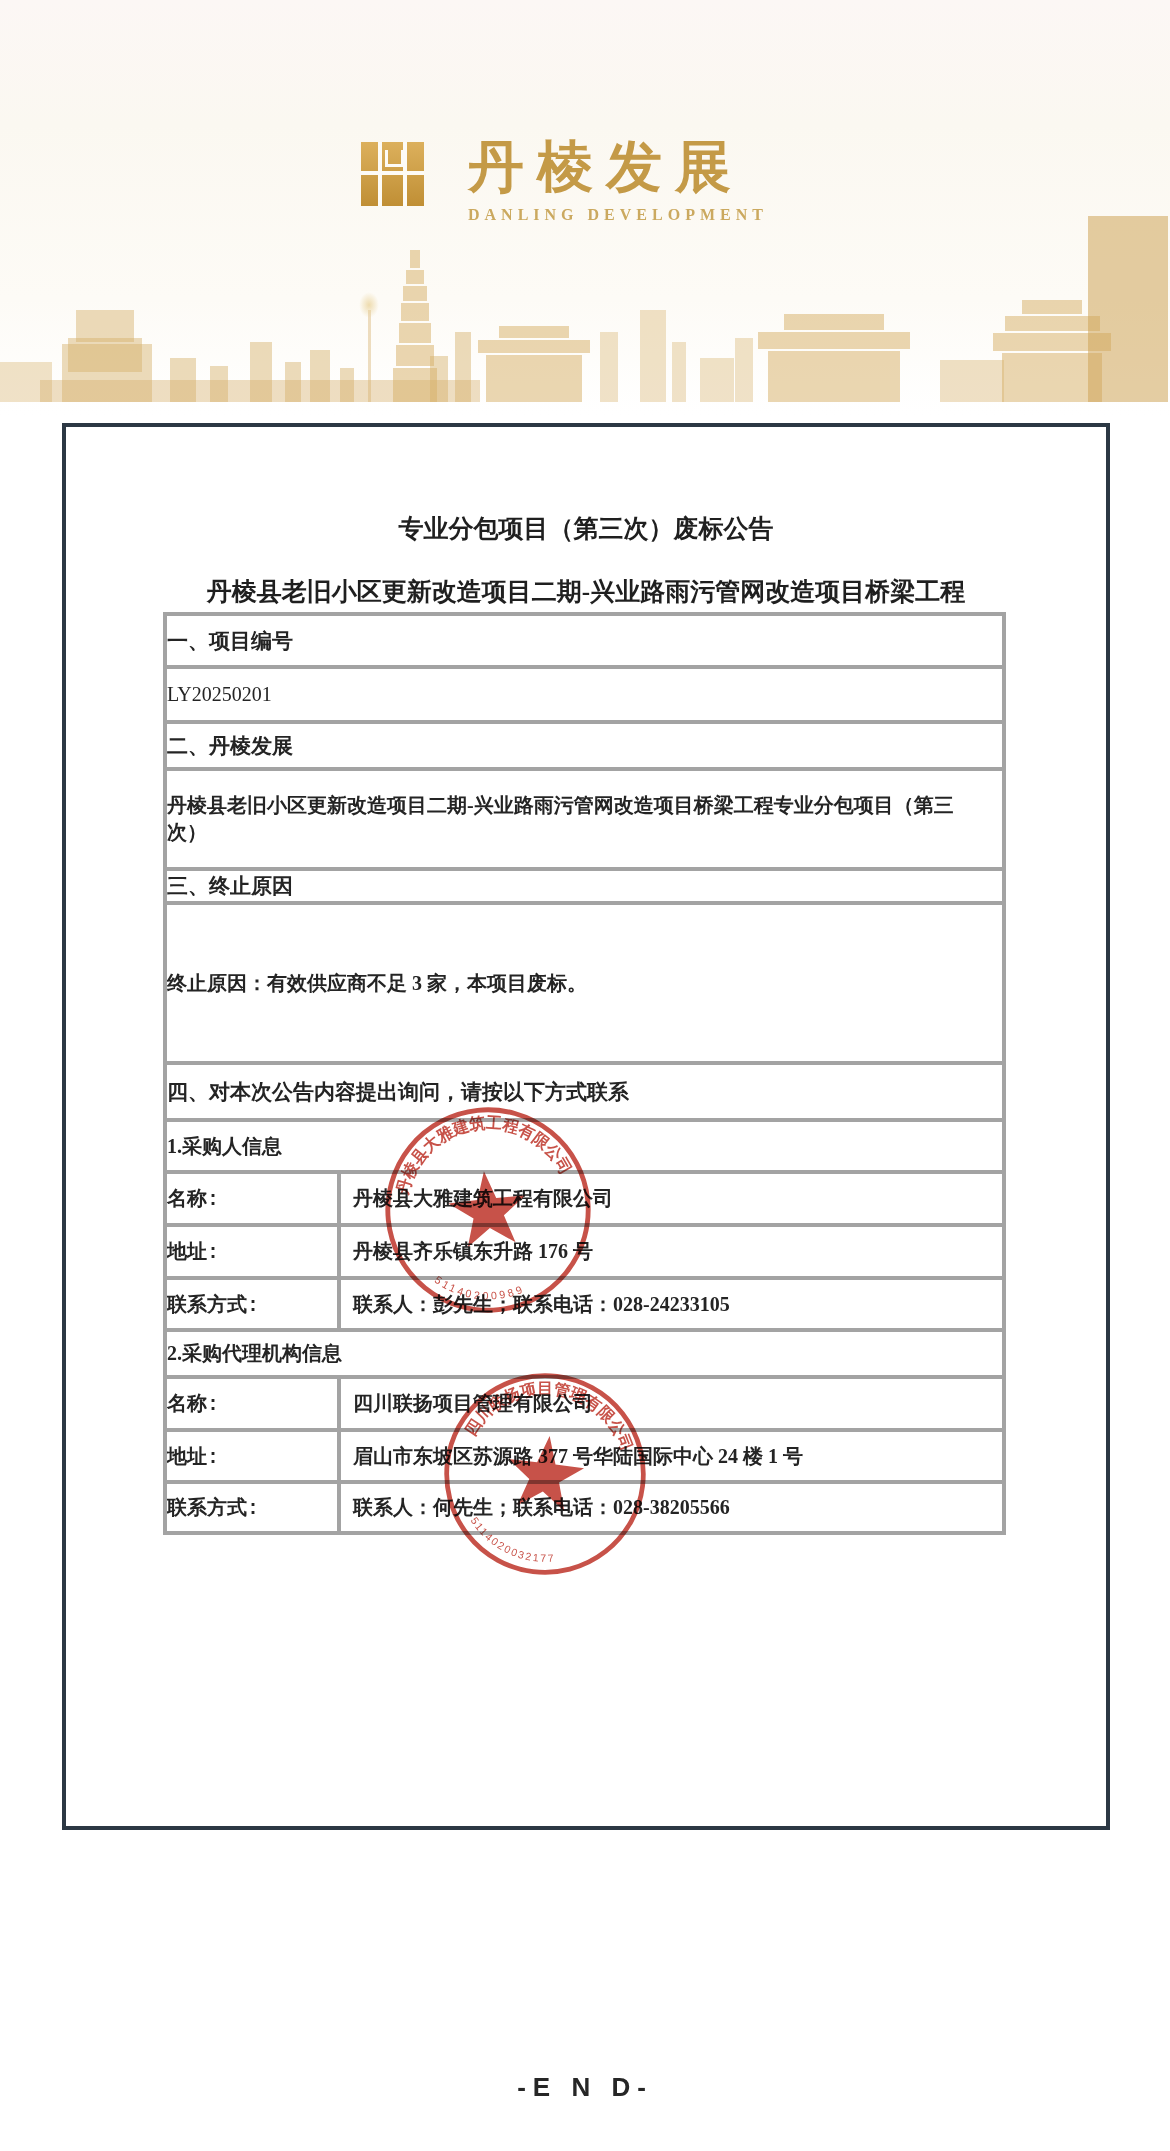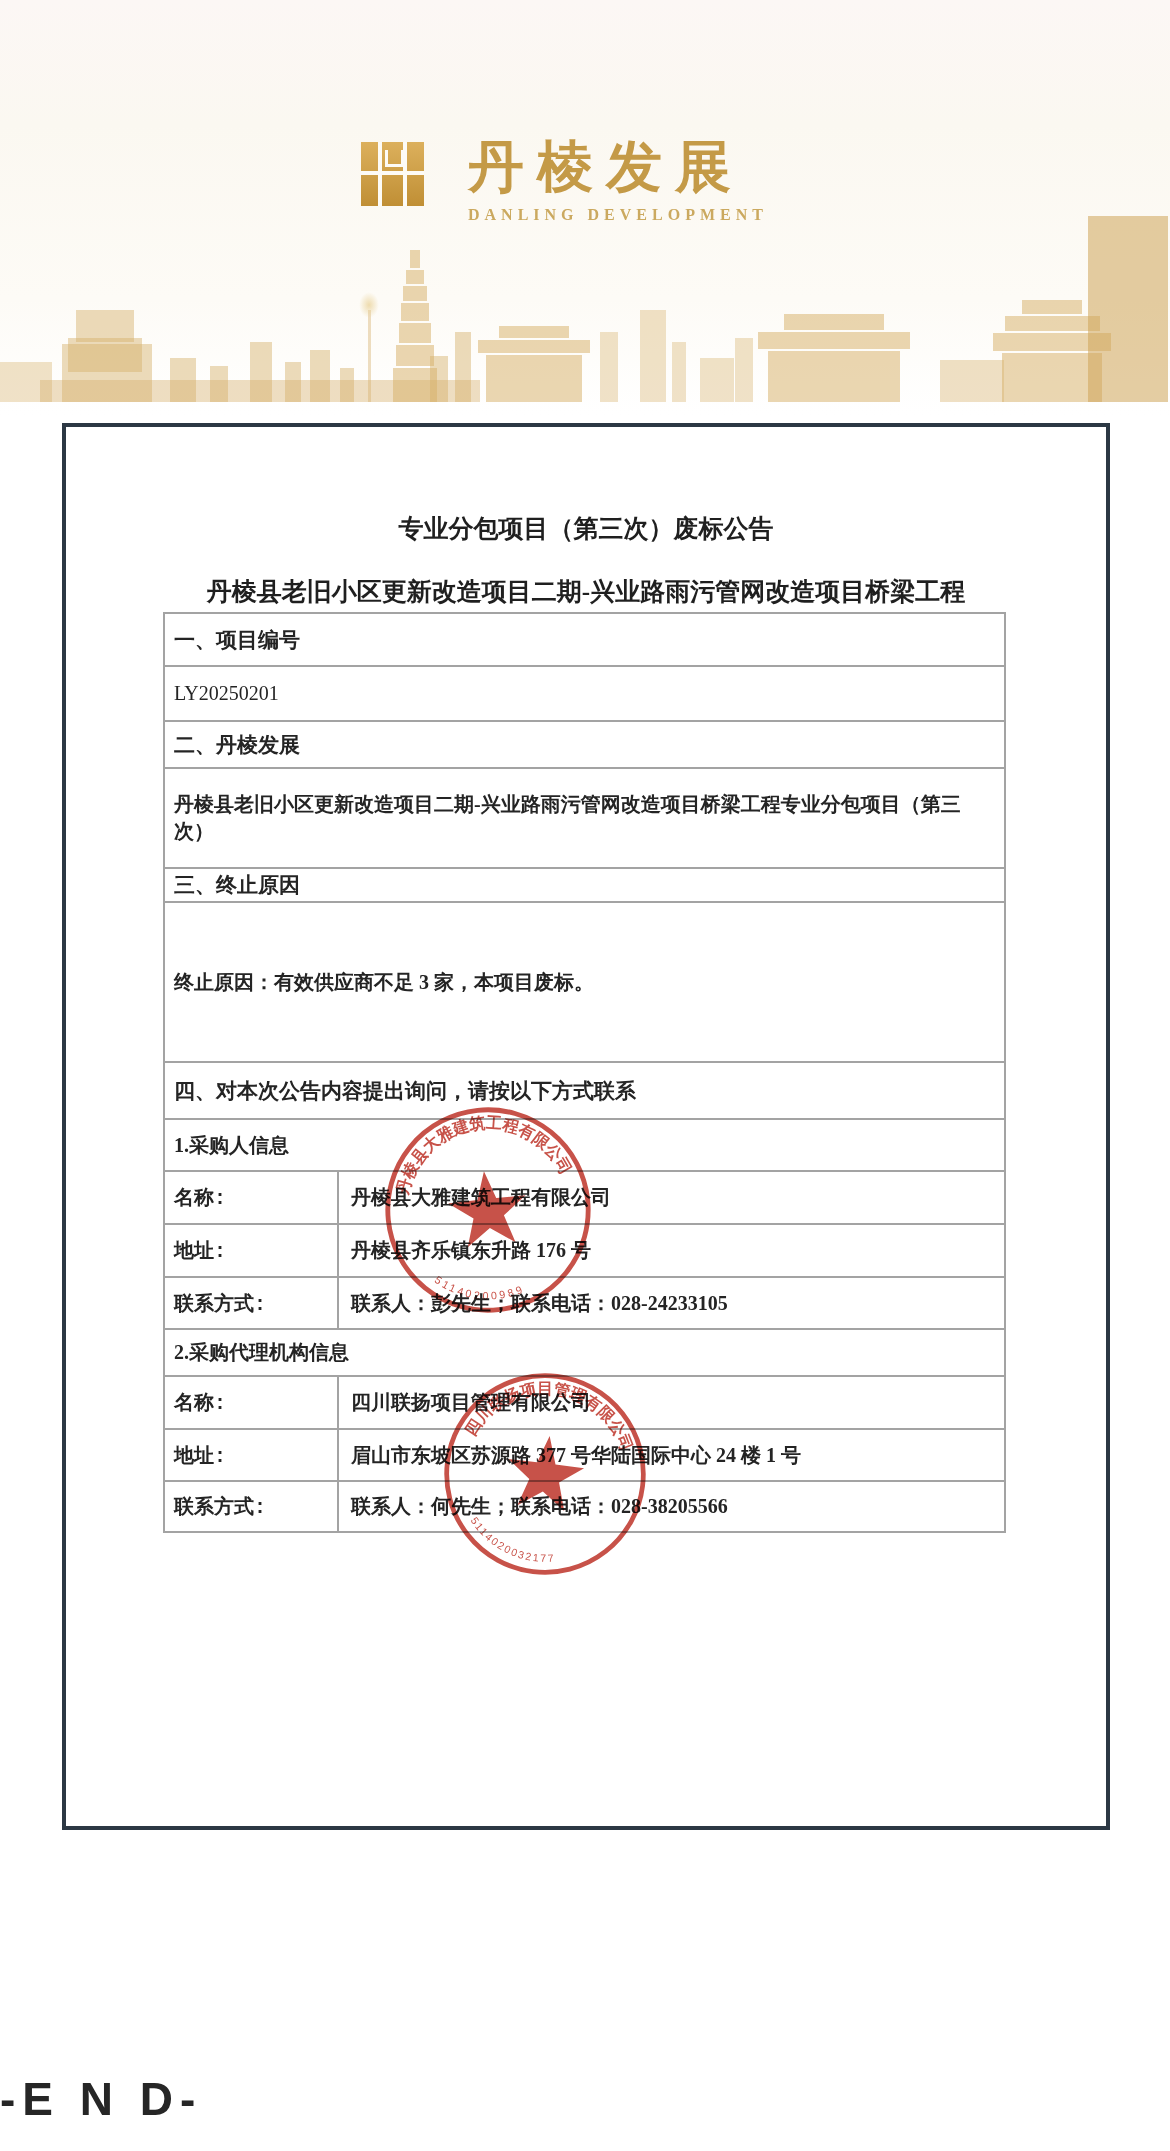--- a/index.html
+++ b/index.html
@@ -27,37 +27,37 @@
   .grid-tex{background-image:
       repeating-linear-gradient(0deg,rgba(255,255,255,.55) 0 2px,transparent 2px 9px),
       repeating-linear-gradient(90deg,rgba(255,255,255,.55) 0 2px,transparent 2px 10px);}
   
   .doc-box{position:absolute;left:62px;top:423px;width:1048px;height:1407px;
     border:4px solid #2c3844;background:#ffffff;box-sizing:border-box;z-index:2;}
   .doc-title{position:absolute;left:0;right:0;top:70px;text-align:center;
     font-size:25px;line-height:63px;font-weight:700;color:#1f1f1f;}
   .doc-table{position:absolute;left:97px;top:185px;width:843px;border-collapse:collapse;
     table-layout:fixed;font-size:20px;color:#242424;}
-  .doc-table td{border:2px solid #a3a3a3;padding:0 10px 0 9px;vertical-align:middle;
+  .doc-table td{border:4px solid #a3a3a3;padding:0 10px 0 0;vertical-align:middle;
     overflow:hidden;}
   .doc-table td.v{padding-left:12px;}
   td.sec{font-weight:700;font-size:21px;}
   td.sub{font-weight:700;font-size:20px;margin-top:21px;}
   td.lbl{font-weight:600;font-family:Liberation Mono, monospace;}
   td.val{font-weight:600;}
   td.plain{font-weight:400;}
   tr.h53{height:53px}tr.h55{height:55px}tr.h47{height:47px}tr.h86{height:100px}
   tr.h50{height:34px}tr.h160{height:160px}tr.h57{height:57px}tr.h52{height:52px}tr.h51{height:51px}
   
   .stamp{position:absolute;z-index:5;mix-blend-mode:multiply;opacity:.88;}
   .stamp svg{display:block;}
   
-  .end-label{position:absolute;left:0;right:0;top:2072px;
+  .end-label{position:absolute;left:0;right:0;top:2072px;text-align:center;
     font-family:"Liberation Sans","DejaVu Sans",sans-serif;
-    font-size:46px;font-weight:700;letter-spacing:7px;color:#262626;}
+    font-size:26px;font-weight:700;letter-spacing:7px;color:#262626;}
 </style>
 </head>
 <body>
 
 <div class="page">
 
   <div class="header-band"></div>
 
   <div class="logo-icon">
     <span class="gv1"></span>

